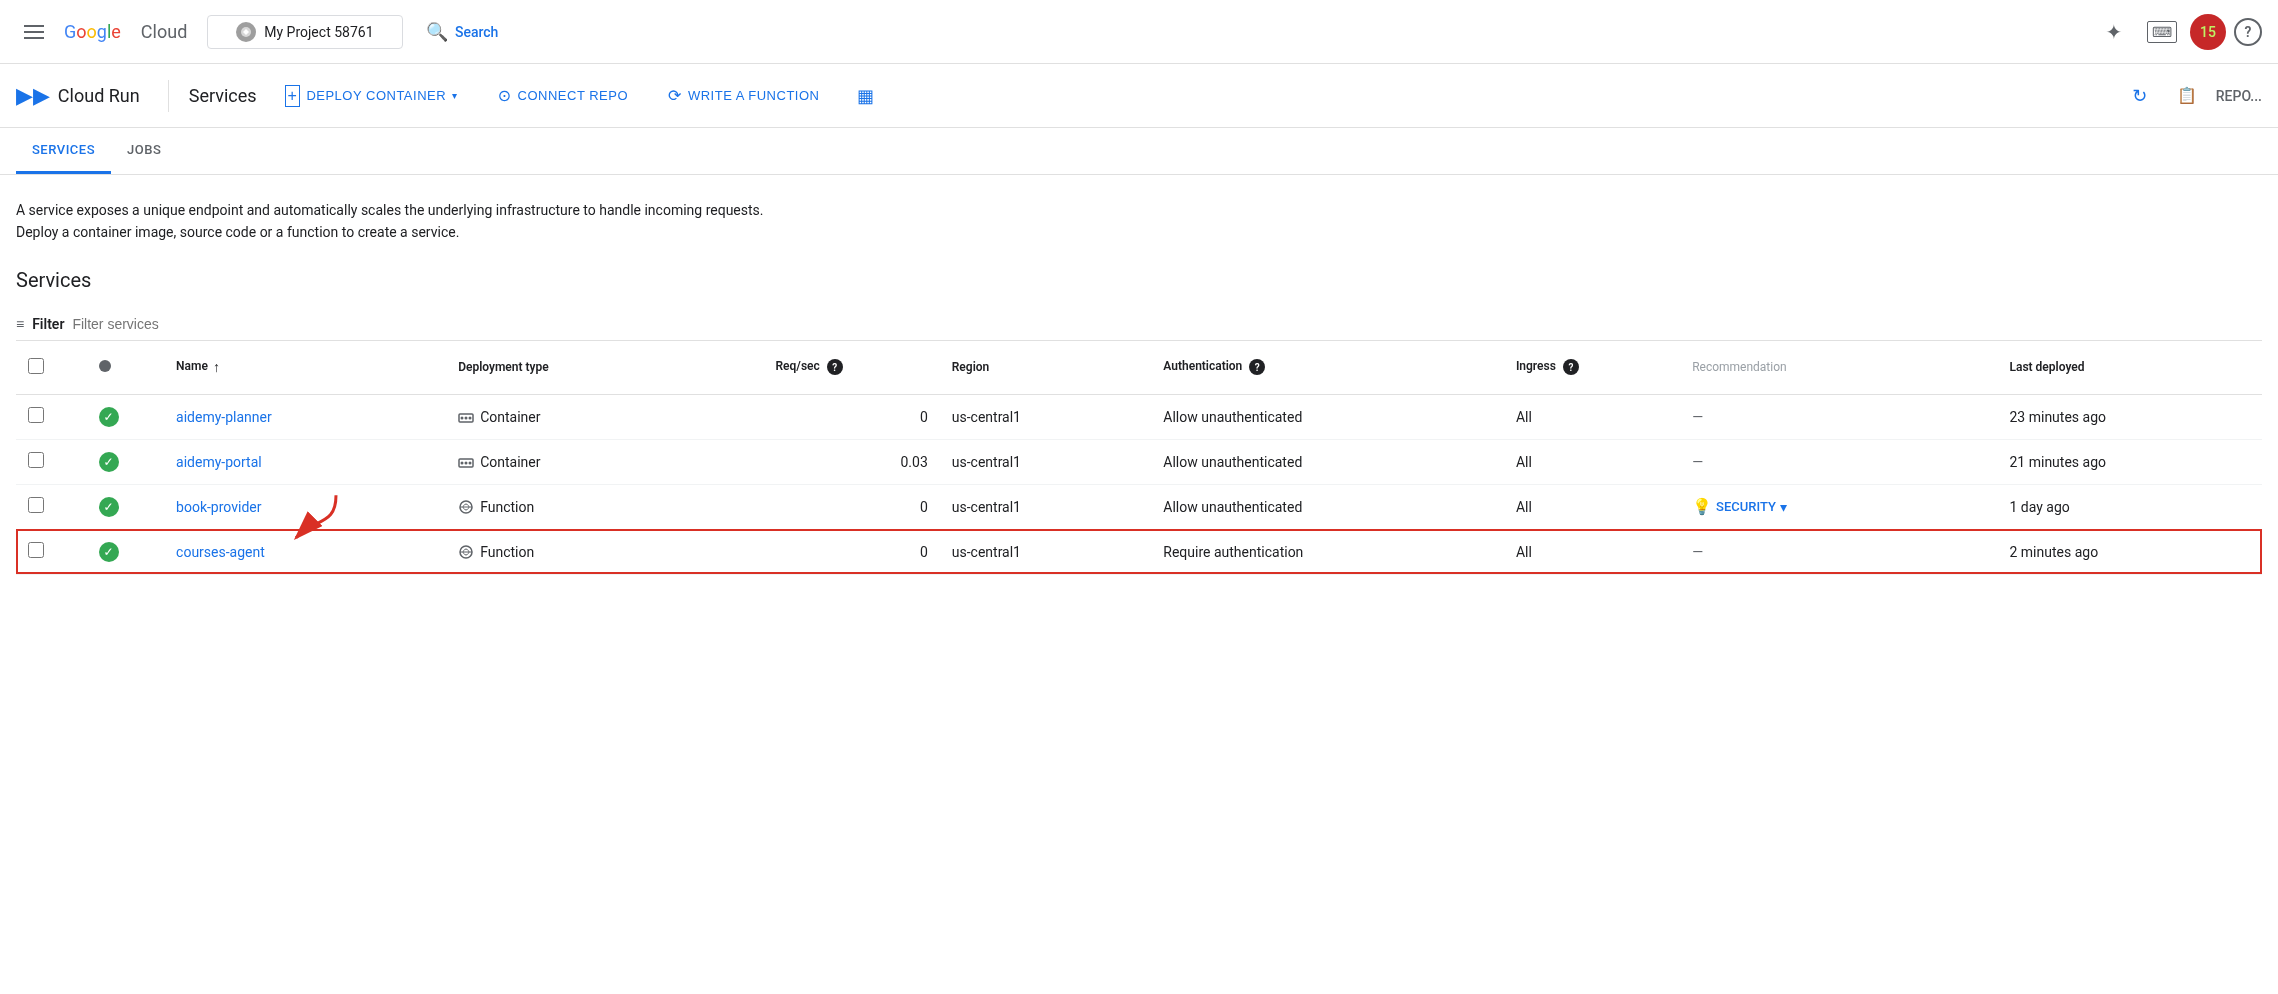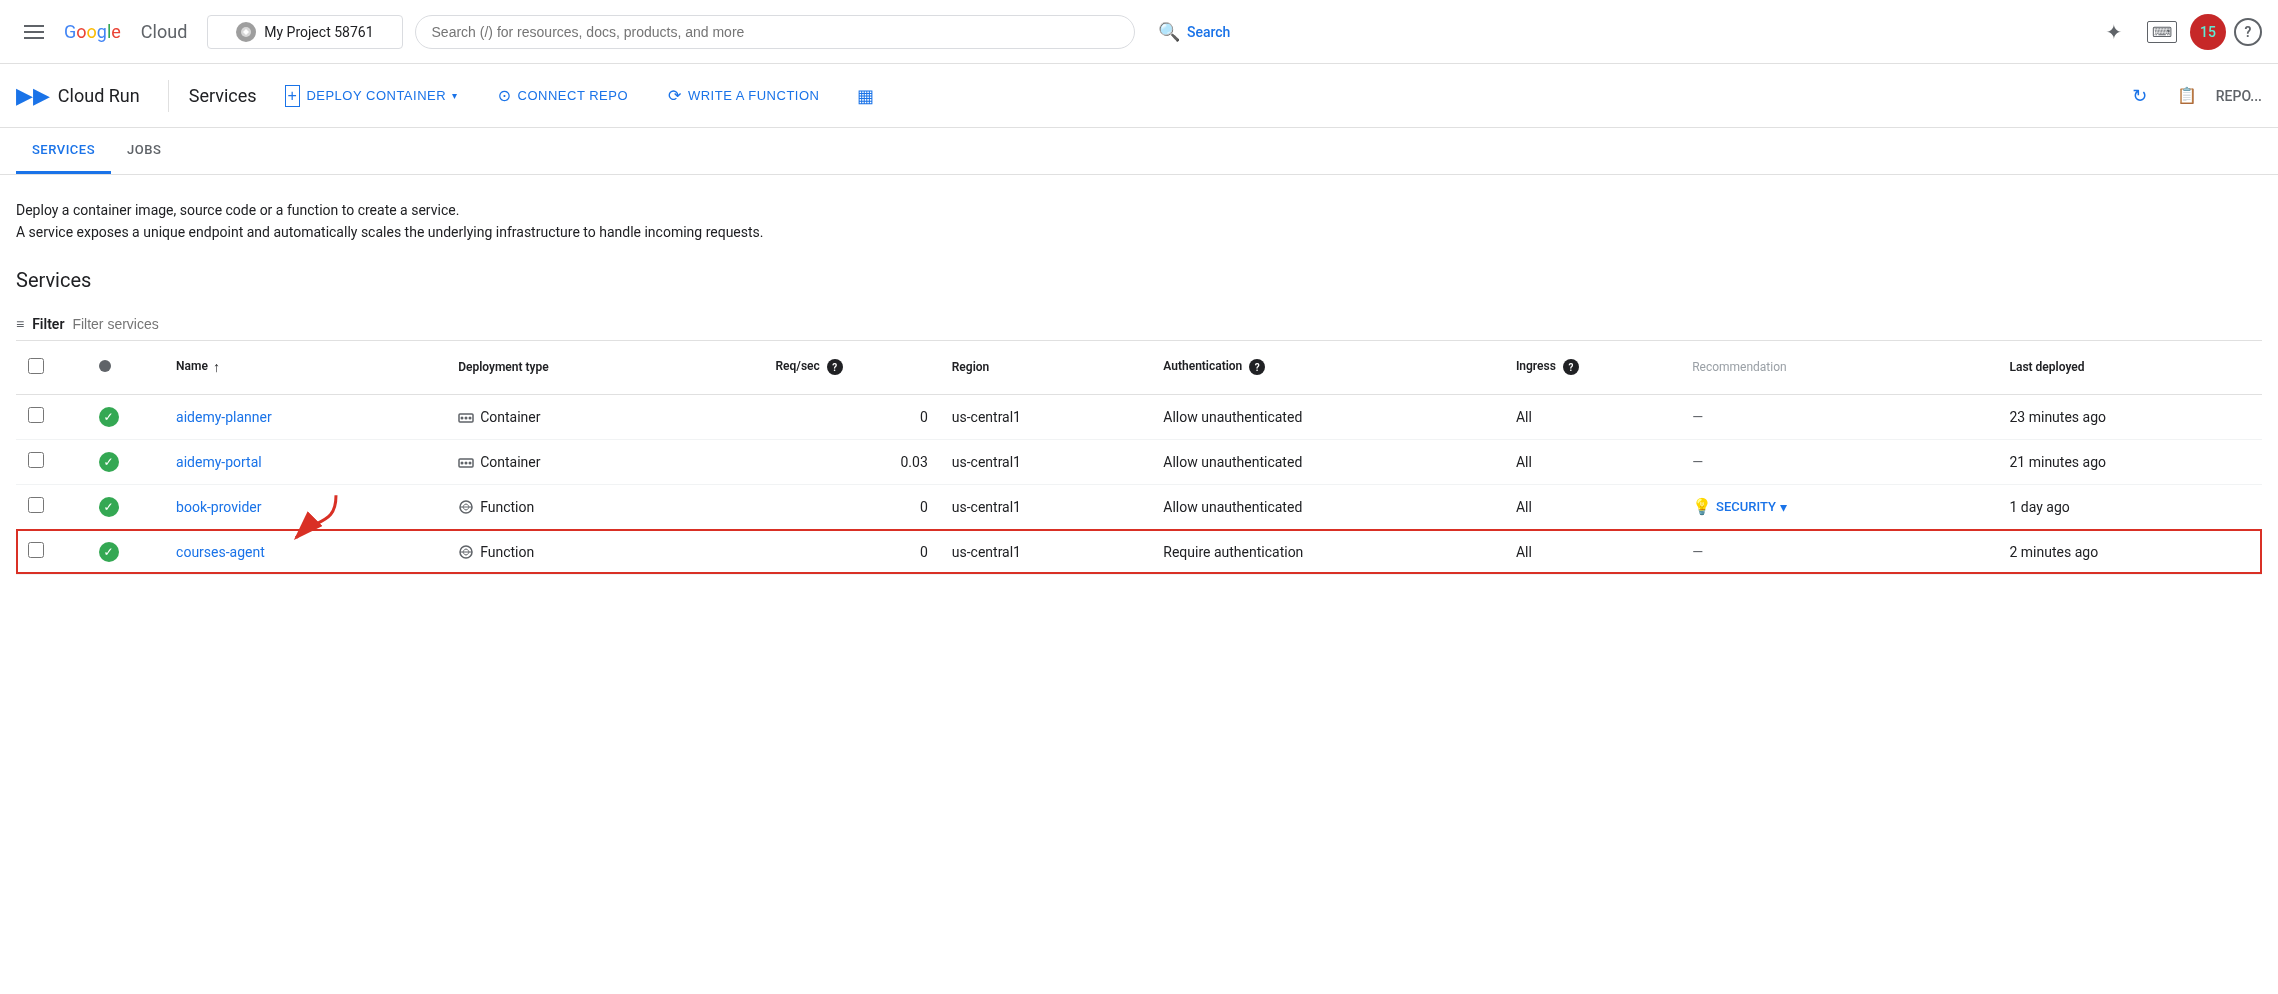--- a/index.html
+++ b/index.html
@@ -40,21 +40,21 @@
       padding: 6px 12px; border-radius: 4px;
     }
     .nav-icons { display: flex; align-items: center; gap: 8px; margin-left: auto; }
     .nav-icon-btn {
       width: 40px; height: 40px; border-radius: 50%;
       display: flex; align-items: center; justify-content: center;
       cursor: pointer; color: #5f6368; font-size: 20px;
     }
     .avatar {
       width: 36px; height: 36px; border-radius: 50%;
-      background: #c62828; color: #5eead4; display: flex;
+      background: #c62828; color: #bef264; display: flex;
       align-items: center; justify-content: center;
       font-size: 14px; font-weight: 500; cursor: pointer;
     }
     .help-btn {
       width: 28px; height: 28px; border-radius: 50%; border: 2px solid #5f6368;
       display: flex; align-items: center; justify-content: center;
       font-size: 14px; font-weight: 600; color: #5f6368; cursor: pointer;
     }
 
     
@@ -169,23 +169,20 @@
   </div>
   <div class="project-selector">
     <div class="project-icon">
       <svg width="14" height="14" viewBox="0 0 14 14" fill="none">
         <circle cx="7" cy="7" r="5" fill="#fff" opacity="0.6"></circle>
         <path d="M4 7 L7 4 L10 7 L7 10 Z" fill="#fff"></path>
       </svg>
     </div>
     <span>My Project 58761</span>
   </div>
-  <div class="search-bar">
-    <input type="text" placeholder="Search (/) for resources, docs, products, and more" style="">
-  </div>
   <div class="search-btn">
     <span style="color:#1a73e8; font-size:18px;">🔍</span>
     <span>Search</span>
   </div>
   <div class="nav-icons">
     <div class="nav-icon-btn">
       <span>✦</span>
     </div>
     <div class="nav-icon-btn">
       <span style="font-size:14px; border:1px solid #5f6368; border-radius:2px; padding:2px 4px;">⌨</span>
@@ -234,22 +231,22 @@
   </div>
 </nav>
 
 <div class="tabs">
   <div class="tab active">SERVICES</div>
   <div class="tab">JOBS</div>
 </div>
 
 <div class="main-content">
   <div class="description">
+    <p>A service exposes a unique endpoint and automatically scales the underlying infrastructure to handle incoming requests.</p>
     <p>Deploy a container image, source code or a function to create a service.</p>
-    <p>A service exposes a unique endpoint and automatically scales the underlying infrastructure to handle incoming requests.</p>
   </div>
 
   <h2 class="services-section-title">Services</h2>
 
   <div class="filter-bar">
     <span style="color:#5f6368;">≡</span>
     <span class="filter-label">Filter</span>
     <input type="text" class="filter-input" placeholder="Filter services" style="">
   </div>
 

